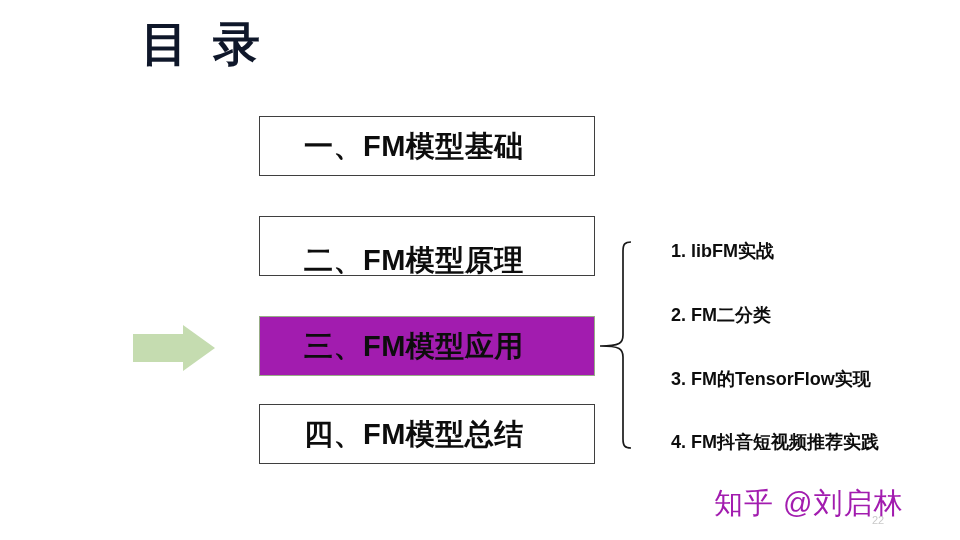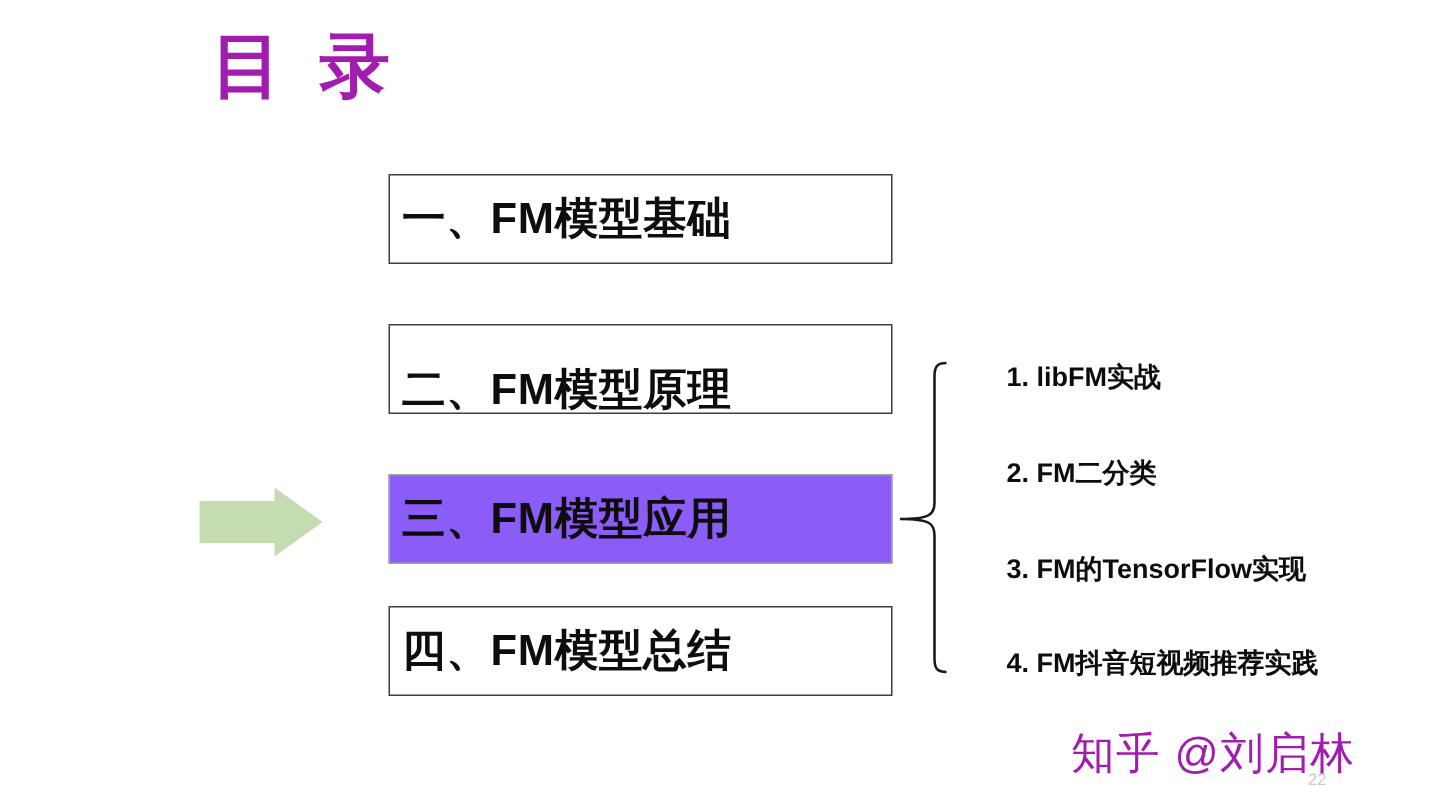--- a/index.html
+++ b/index.html
@@ -18,50 +18,51 @@
     overflow: hidden;
   }
 
   
   .slide-title {
     position: absolute;
     left: 141px;
     top: 17px;
     font-size: 47px;
     font-weight: bold;
-    color: #a21caf;
+    color: #0f172a;
     letter-spacing: 6px;
     line-height: 1.15;
     white-space: pre;
   }
 
   
   .chapter-box {
     position: absolute;
     left: 259px;
     width: 336px;
     height: 60px;
     box-sizing: border-box;
     border: 1.5px solid #3f3f3f;
     background: #ffffff;
     display: flex;
     align-items: center;
   }
   .chapter-box.highlight {
-    background: #8b5cf6;
+    background: #a21caf;
     border-color: #97ad86;
   }
   .chapter-label {
     font-size: 29px;
     font-weight: bold;
     color: #0d0d0d;
     padding-left: 8px;
     letter-spacing: 0.5px;
     white-space: pre;
     line-height: 1;
+    margin-left: 36px;
   }
   #box-1 { top: 116px; }
   #box-2 { top: 216px; align-items: flex-end; }
   #box-3 { top: 316px; }
   #box-4 { top: 404px; }
 
   
   .pointer-arrow {
     position: absolute;
     left: 131px;

